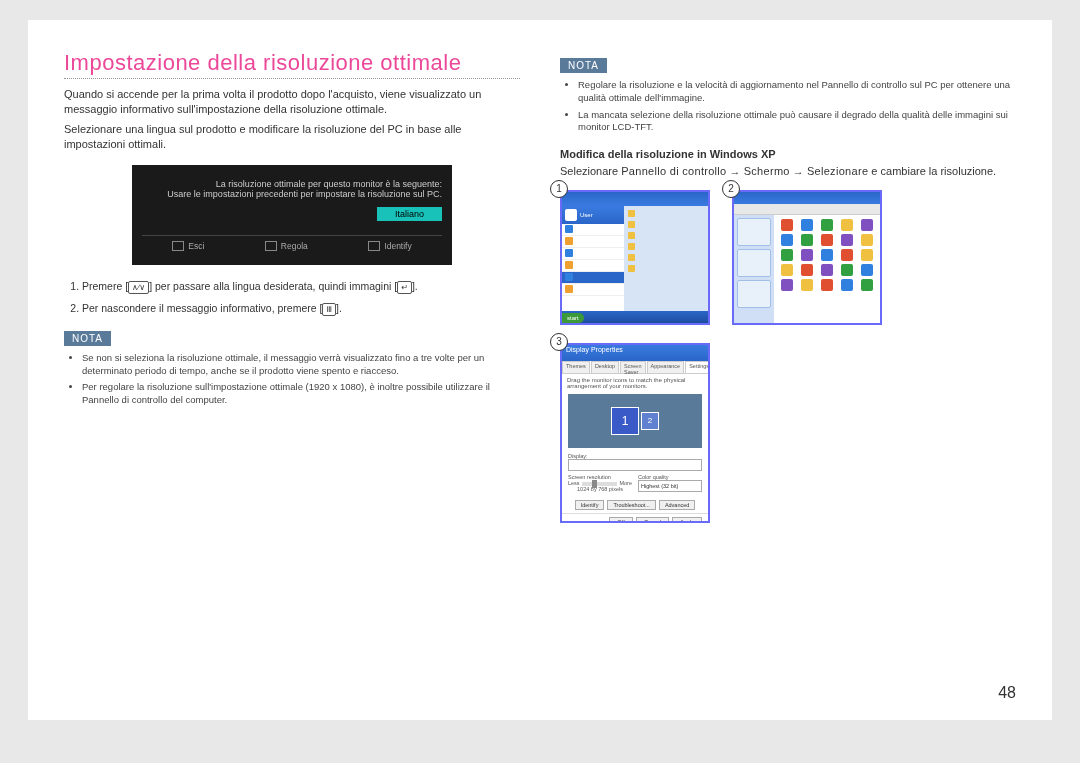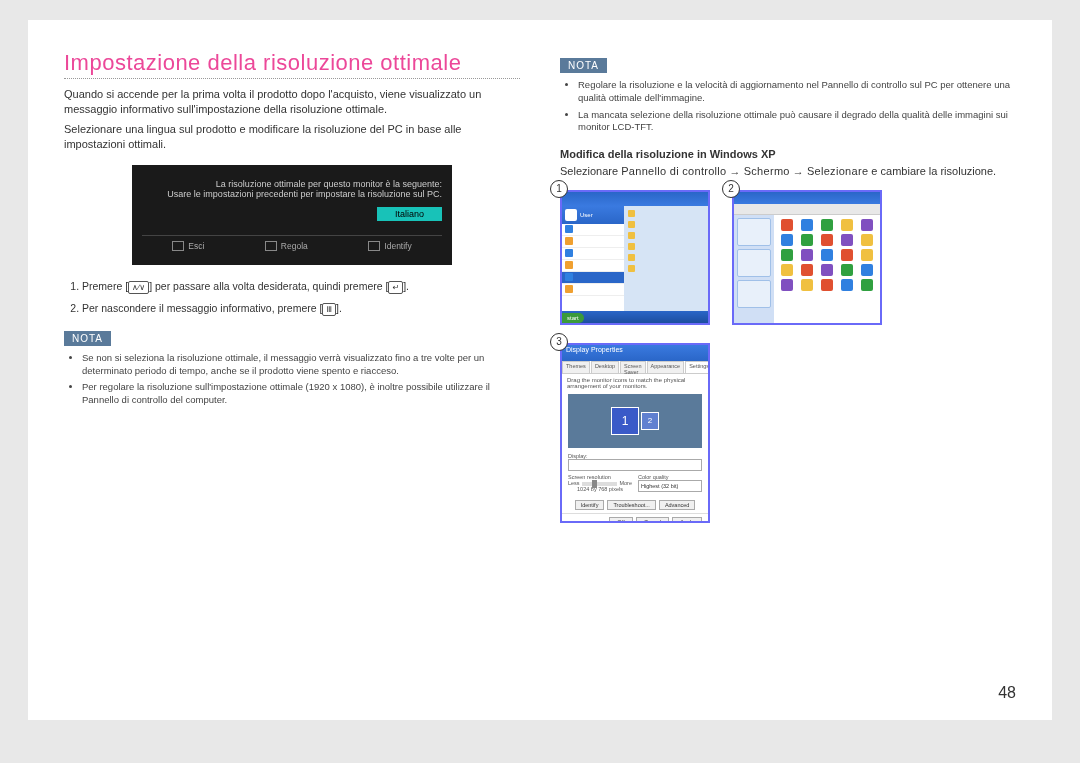--- a/index.html
+++ b/index.html
@@ -229,21 +229,21 @@
         <div class="lang-btn">Italiano</div>
         <div class="bar">
           <span>Esci</span>
           <span>Regola</span>
           <span>Identify</span>
         </div>
       </div>
 
       <ol class="steps">
         <li>
-          <span>Premere [</span><span class="icon-inline">∧∕∨</span><span>] per passare alla volta desiderata, quindi premere [</span><span class="icon-inline">↵</span><span>].</span>
+          <span>Premere [</span><span class="icon-inline">∧∕∨</span><span>] per passare alla lingua desiderata, quindi immagini [</span><span class="icon-inline">↵</span><span>].</span>
         </li>
         <li>
           <span>Per nascondere il messaggio informativo, premere [</span><span class="icon-inline">Ⅲ</span><span>].</span>
         </li>
       </ol>
 
       <div class="nota-badge">NOTA</div>
       <ul class="nota-list">
         <li>Se non si seleziona la risoluzione ottimale, il messaggio verrà visualizzato fino a tre volte per un determinato periodo di tempo, anche se il prodotto viene spento e riacceso.</li>
         <li>Per regolare la risoluzione sull'impostazione ottimale (1920 x 1080), è inoltre possibile utilizzare il Pannello di controllo del computer.</li>

